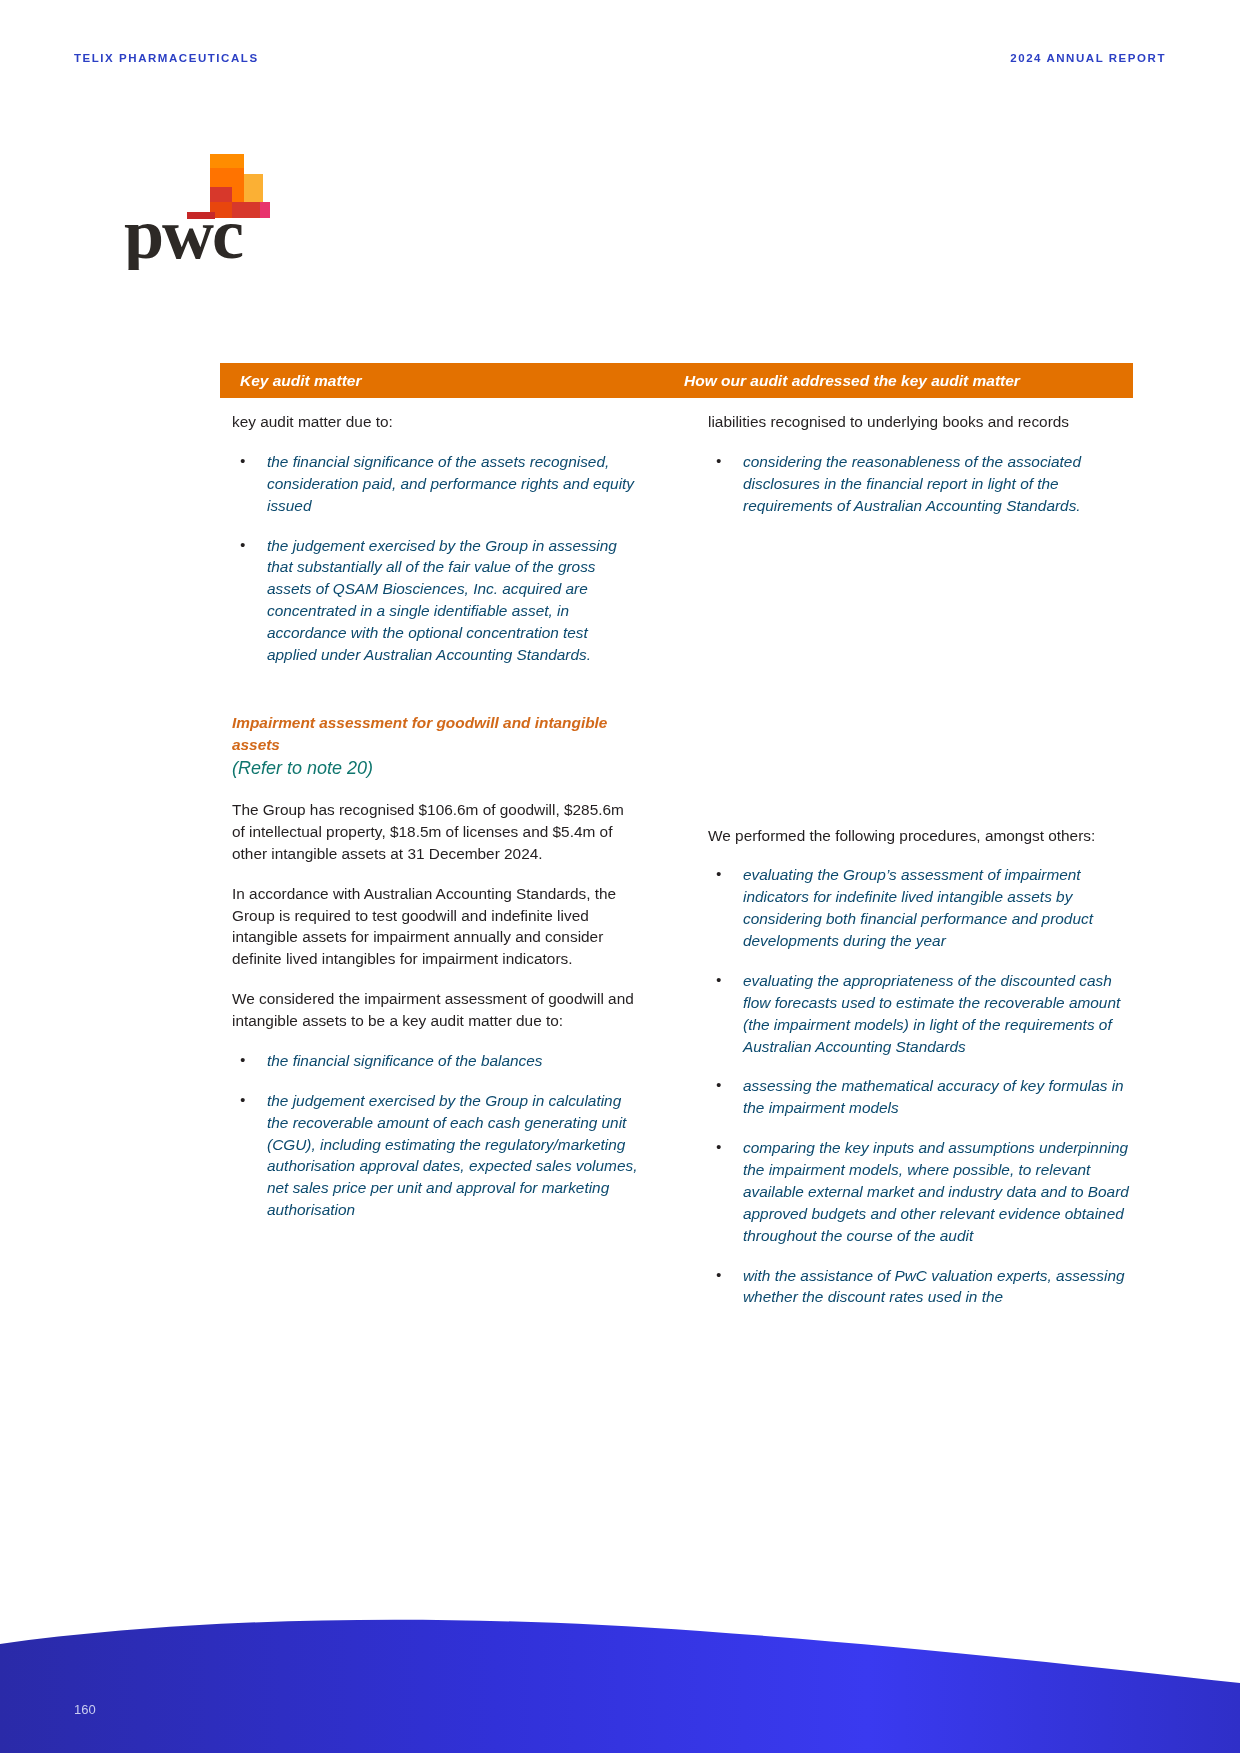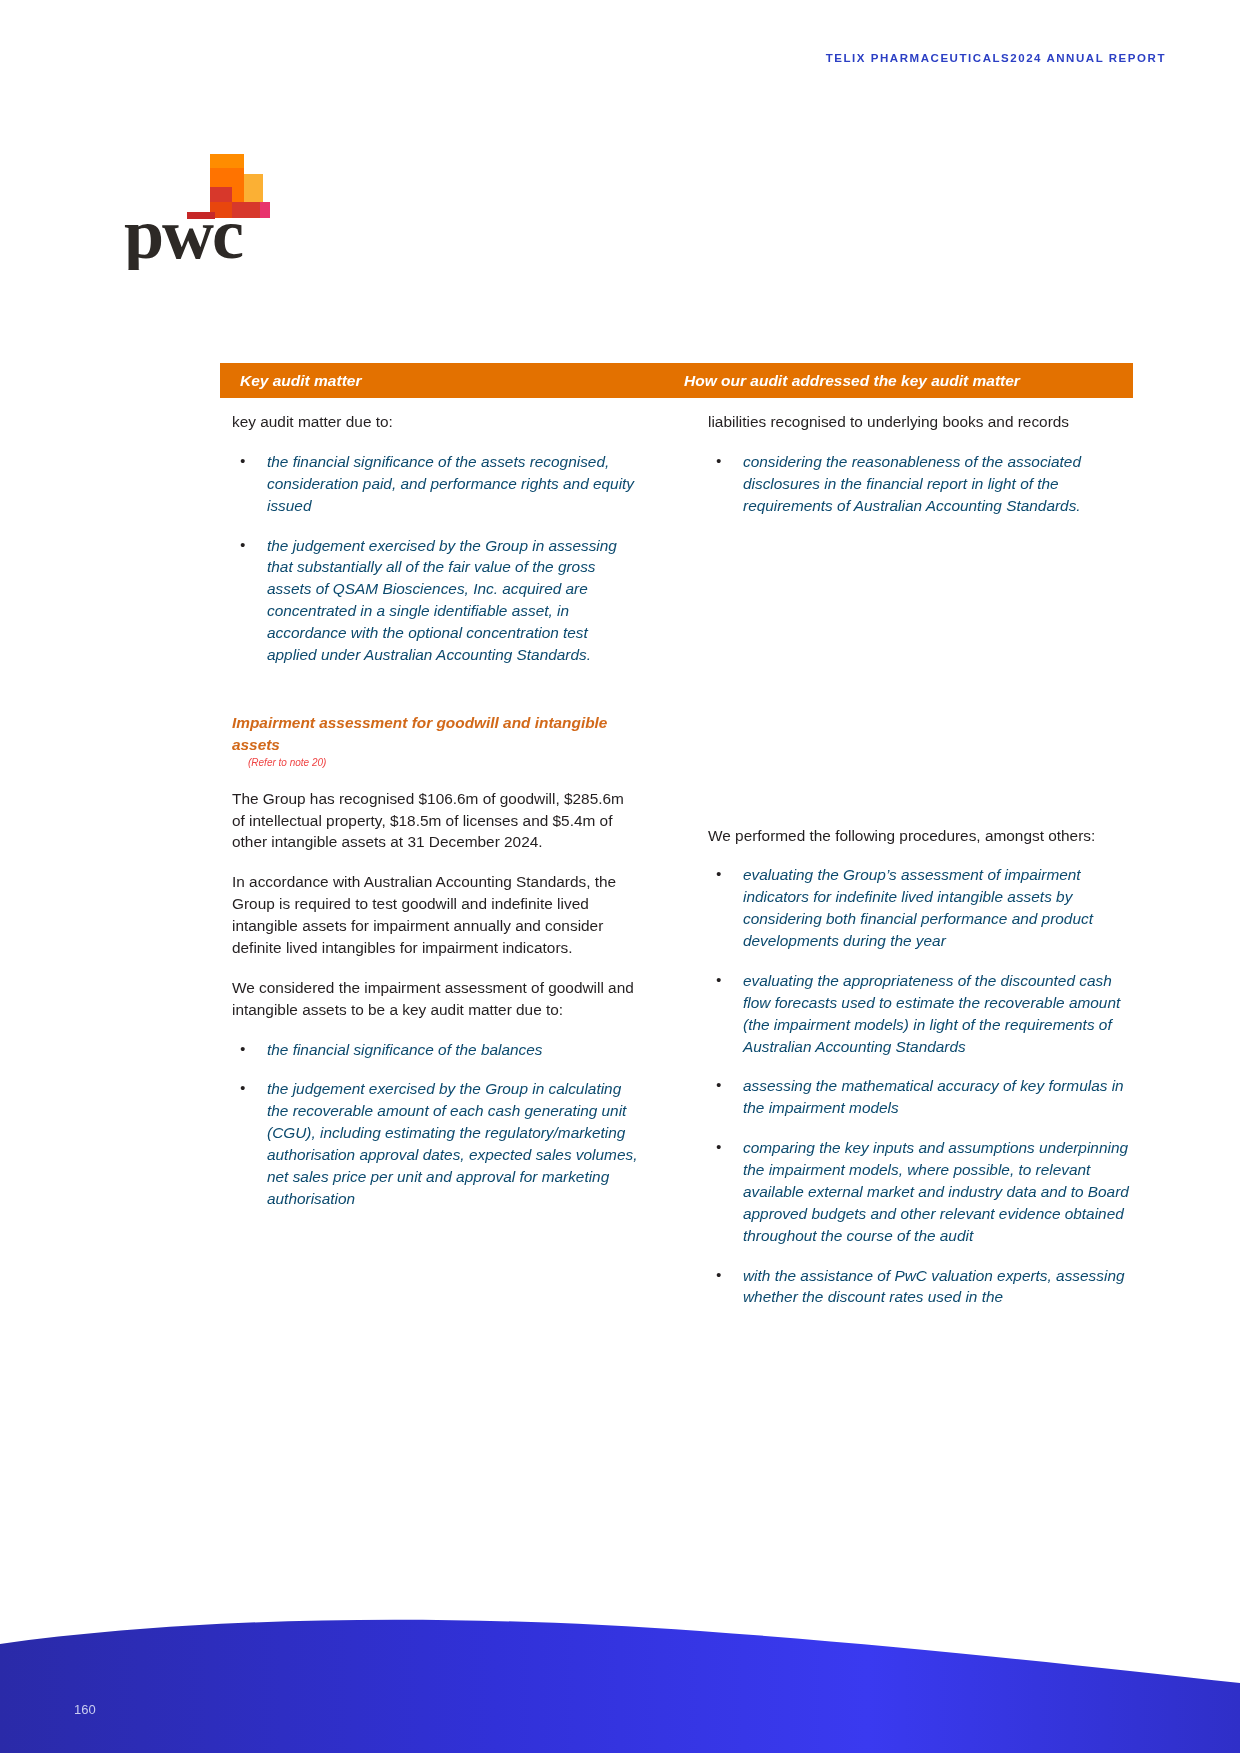--- a/index.html
+++ b/index.html
@@ -18,21 +18,21 @@
 
   
   .page-header {
     position: absolute;
     top: 48px;
     left: 74px;
     right: 74px;
     height: 20px;
     display: flex;
     align-items: center;
-    justify-content: flex-end;
+    justify-content: space-between;
   }
   .page-header .hdr-text {
     font-size: 11.5px;
     letter-spacing: 1.55px;
     font-weight: 600;
     color: #2b3fc4;
     font-family: "Liberation Sans", sans-serif;
   }
   .page-header .hdr-right { text-align: right; }
 
@@ -109,25 +109,25 @@
   }
   .subhead {
     margin: 0;
     font-size: 15.4px;
     line-height: 1.42;
     font-style: italic;
     font-weight: bold;
     color: #d2691a;
   }
   .subhead-ref {
-    margin: 0 0 18px 16px;
-    font-size: 10px;
-    line-height: 1.42;
-    font-style: italic;
-    color: #ef4444;
+    margin: 0 0 18px 0;
+    font-size: 18px;
+    line-height: 1.42;
+    font-style: italic;
+    color: #0f766e;
   }
   .spacer-lg { height: 28px; }
 
   
   .footer-wave {
     position: absolute;
     left: 0;
     bottom: 0;
     width: 1204px;
     height: 190px;

